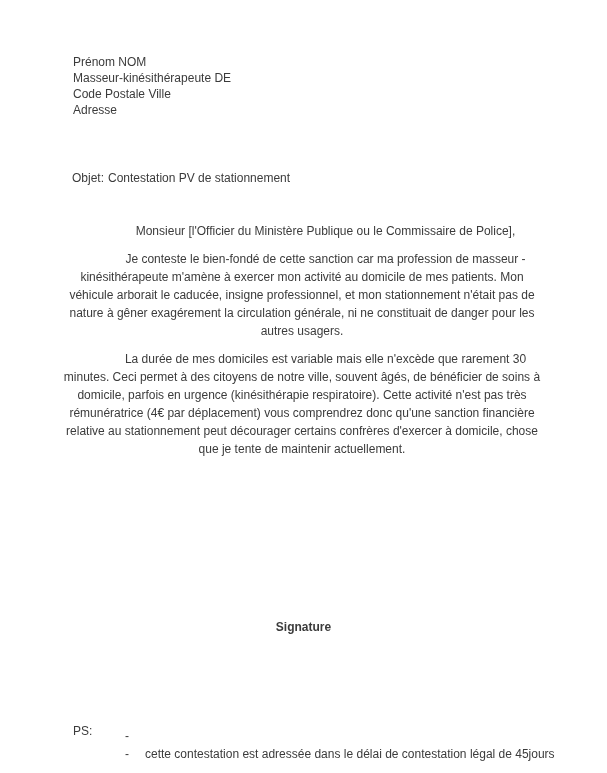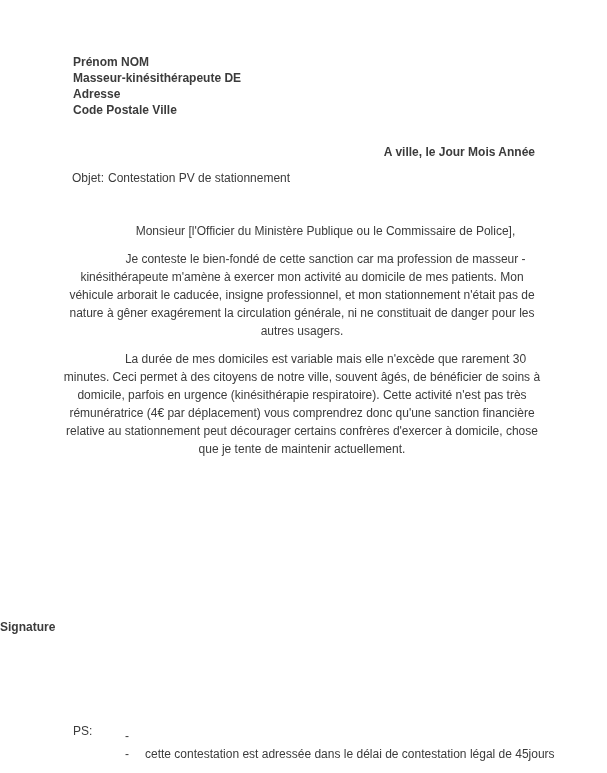--- a/index.html
+++ b/index.html
@@ -14,21 +14,21 @@
     background: #ffffff;
     font-family: "Liberation Sans", sans-serif;
     font-size: 12px;
     color: #3b3b3b;
     overflow: hidden;
   }
   .sender-block {
     position: absolute;
     left: 73px;
     top: 54px;
-    font-weight: bold;
+    font-weight: normal;
     line-height: 16px;
     white-space: nowrap;
   }
   .date-line {
     position: absolute;
     left: 0;
     top: 145px;
     width: 535px;
     text-align: right;
     font-weight: bold;
@@ -54,21 +54,21 @@
     margin: 0 0 10px 0;
     text-indent: 47px;
     line-height: 18px;
     text-align: center;
   }
   .signature-line {
     position: absolute;
     left: 0;
     top: 620px;
     width: 607px;
-    text-align: left;
+    text-align: center;
     font-weight: bold;
   }
   .ps-label {
     position: absolute;
     left: 73px;
     top: 710px;
     margin-top: 14px;
   }
   .ps-list {
     position: absolute;
@@ -85,25 +85,24 @@
   }
 </style>
 </head>
 <body>
 
 <div class="page">
 
   <div class="sender-block">
     <div>Prénom NOM</div>
     <div>Masseur-kinésithérapeute DE</div>
+    <div>Code Postale Ville</div>
     <div>Adresse</div>
-    <div>Code Postale Ville</div>
   </div>
 
-  <div class="date-line">A ville, le Jour Mois Année</div>
 
   <div class="subject-line">
     <span class="subject-label">Objet:</span><span>Contestation PV de stationnement</span>
   </div>
 
   <div class="letter-body">
     <p>Monsieur [l'Officier du Ministère Publique ou le Commissaire de Police],</p>
     <p>Je conteste le bien-fondé de cette sanction car ma profession de masseur - kinésithérapeute m'amène à exercer mon activité au domicile de mes patients. Mon véhicule arborait le caducée, insigne professionnel, et mon stationnement n'était pas de nature à gêner exagérement la circulation générale, ni ne constituait de danger pour les autres usagers.</p>
     <p>La durée de mes domiciles est variable mais elle n'excède que rarement 30 minutes. Ceci permet à des citoyens de notre ville, souvent âgés, de bénéficier de soins à domicile, parfois en urgence (kinésithérapie respiratoire). Cette activité n'est pas très rémunératrice (4€ par déplacement) vous comprendrez donc qu'une sanction financière relative au stationnement peut décourager certains confrères d'exercer à domicile, chose que je tente de maintenir actuellement.</p>
   </div>

